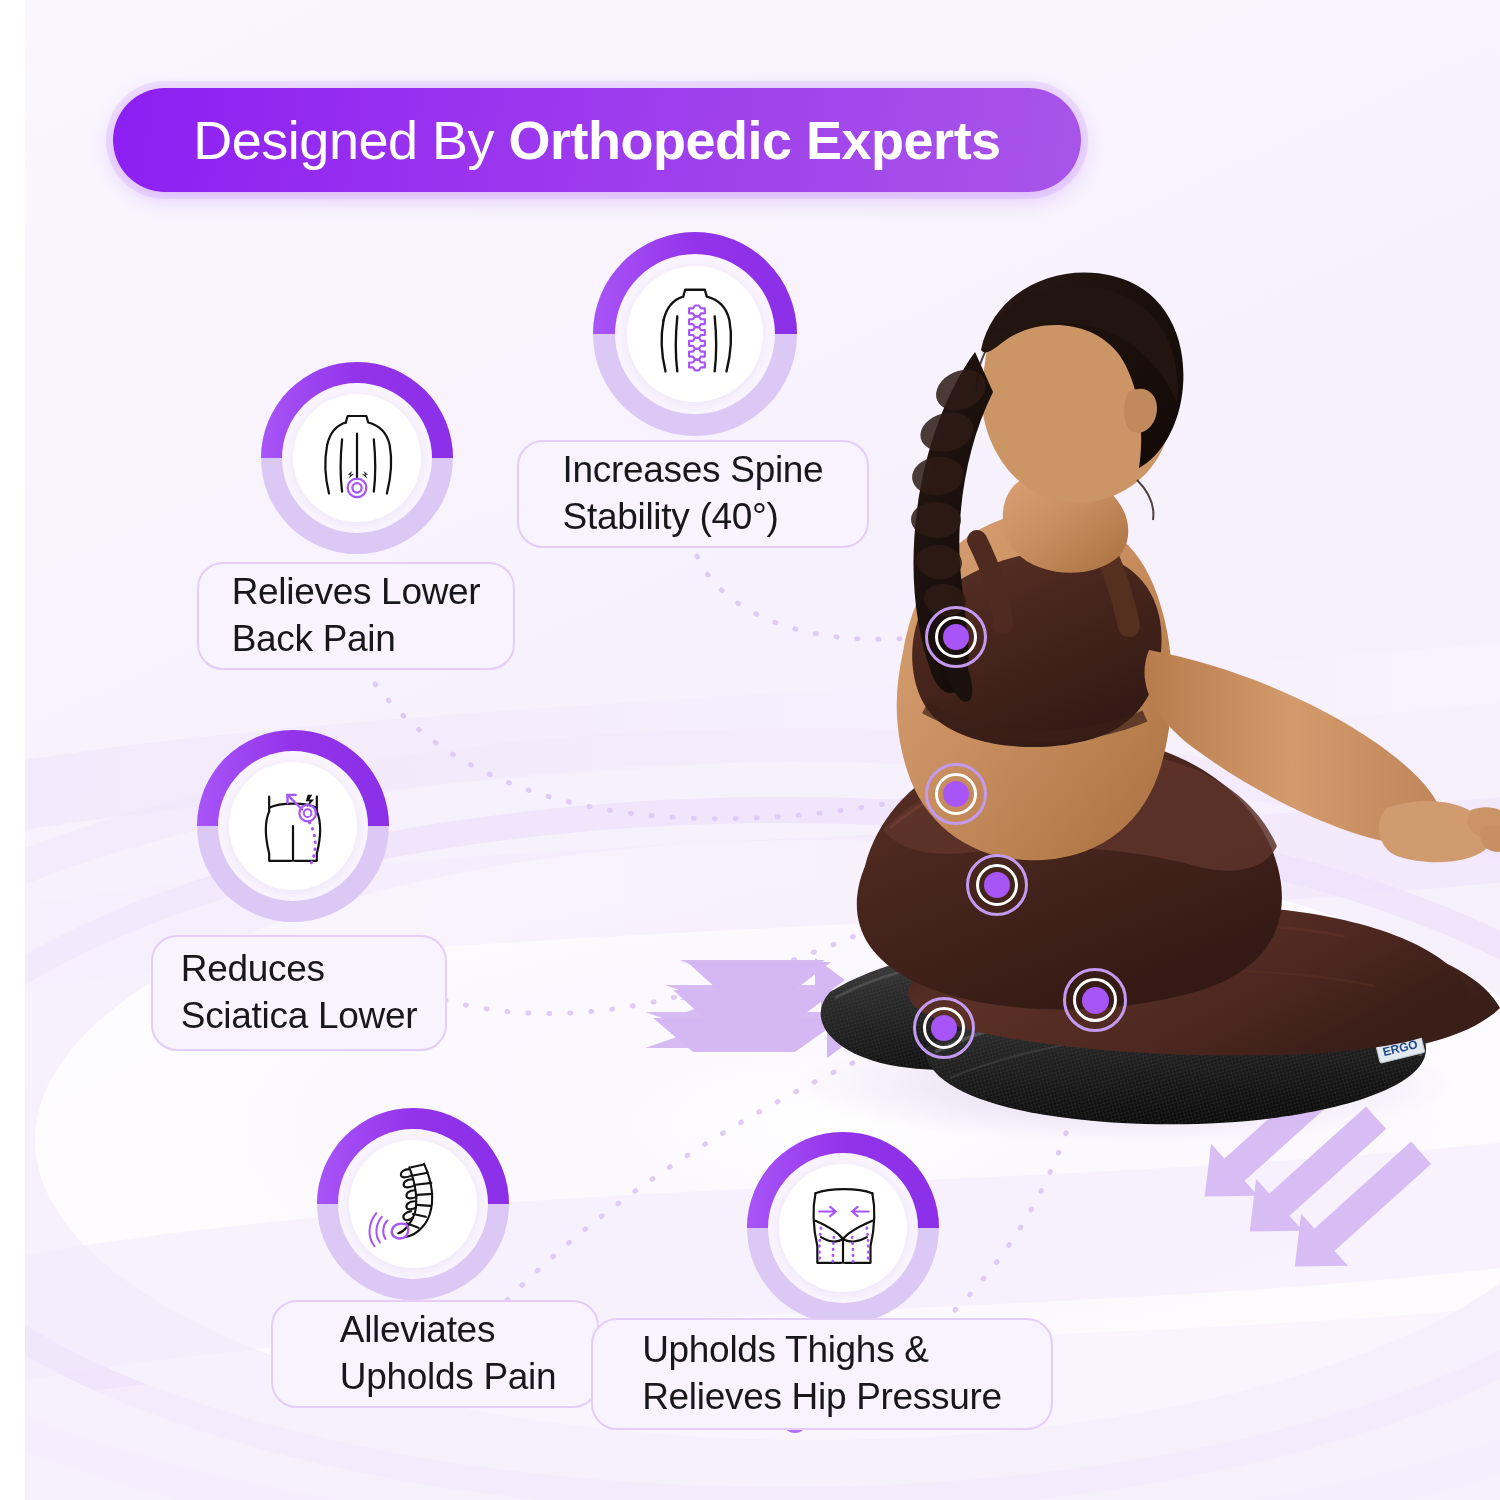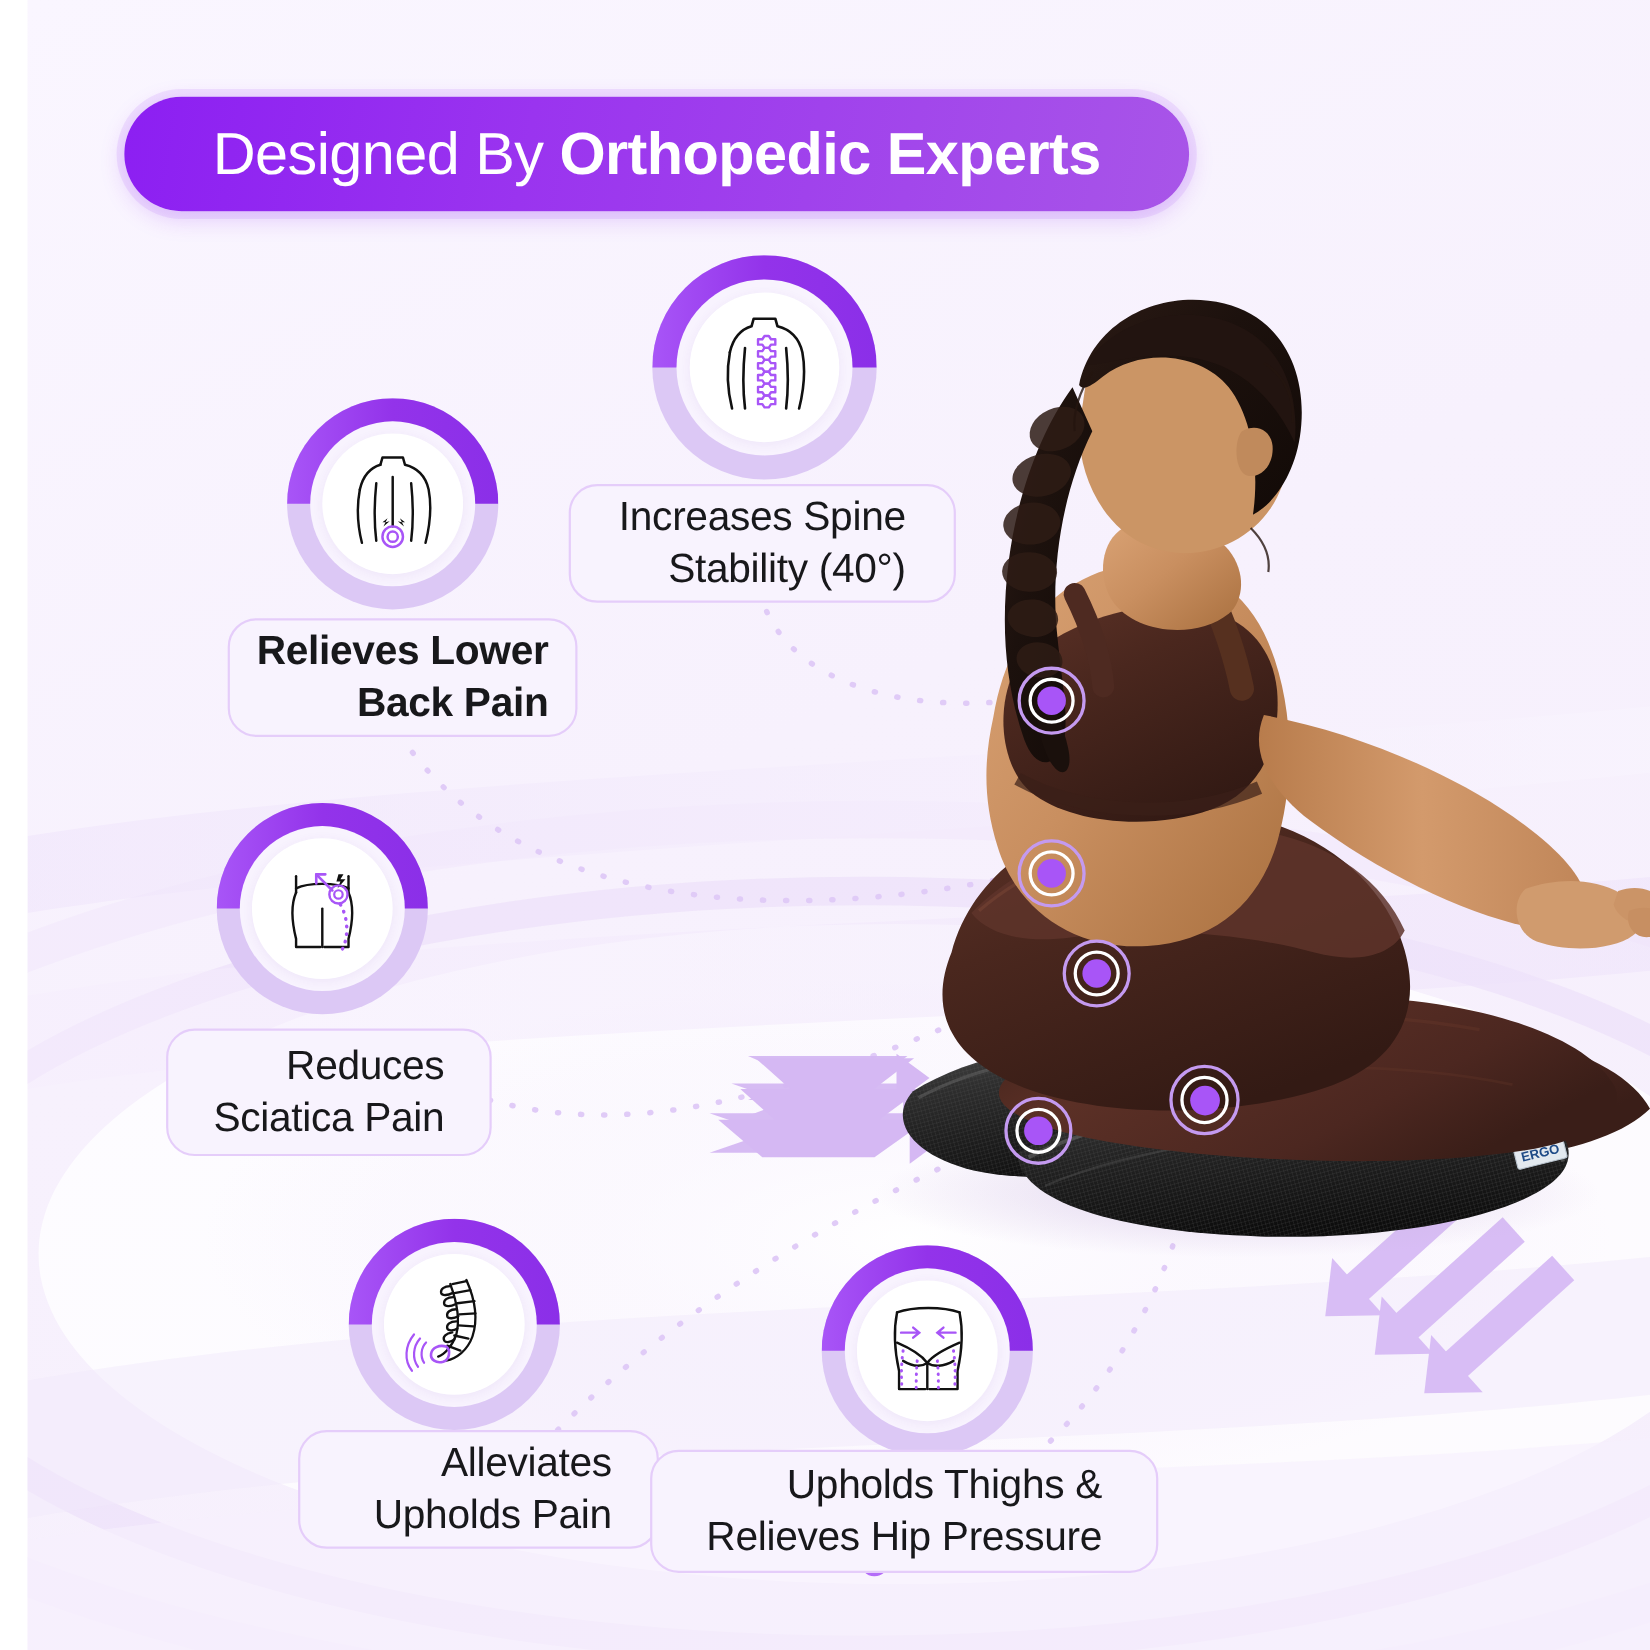--- a/index.html
+++ b/index.html
@@ -71,21 +71,21 @@
     display: flex; align-items: center; justify-content: center;
   }
 
   
   .pill {
     position: absolute;
     background: #f8f3fe;
     border: 2px solid #e5cdfa;
     border-radius: 26px;
     display: flex; align-items: center; justify-content: center;
-    text-align: right;
+    text-align: left;
     color: #18181b;
     font-size: 37px;
     font-weight: 400;
     line-height: 1.26;
     letter-spacing: -0.3px;
     padding: 12px 22px;
   }
 
   
   .marker {
@@ -424,21 +424,21 @@
         <g fill="#111111">
           <path d="M50,78 l5,-4 l-2,4 l4,-1 l-6,5 l2,-4 z"></path>
           <path d="M72,78 l-5,-4 l2,4 l-4,-1 l6,5 l-2,-4 z"></path>
         </g>
 
         <circle cx="60" cy="92" r="10" fill="none" stroke="#a855f7" stroke-width="2.4"></circle>
         <circle cx="60" cy="92" r="5" fill="none" stroke="#a855f7" stroke-width="2.4"></circle>
       </svg>
     </div>
   </div>
-  <div class="pill" style="left:182px; top:562px; width:318px; height:108px;font-weight:bold;">
+  <div class="pill" style="left:172px; top:562px; width:318px; height:108px;">
     <span>
       <span>Relieves Lower</span><br>
       <span>Back Pain</span>
     </span>
   </div>
 
   <div class="icon-circle" style="left:172px; top:730px; width:192px; height:192px;">
     <div class="ring-outer"></div>
     <div class="ring-top"></div>
     <div class="ring-hole" style="left:21px;top:21px;right:21px;bottom:21px;"></div>
@@ -463,21 +463,21 @@
         <circle cx="76" cy="46" r="9" fill="none" stroke="#a855f7" stroke-width="2.4"></circle>
         <circle cx="76" cy="46" r="4.2" fill="none" stroke="#a855f7" stroke-width="2.2"></circle>
 
         <path d="M78,56 C86,70 86,88 80,100" fill="none" stroke="#a855f7" stroke-width="3.4" stroke-linecap="round" stroke-dasharray="0.5 7"></path>
       </svg>
     </div>
   </div>
   <div class="pill" style="left:126px; top:935px; width:296px; height:116px;">
     <span>
       <span>Reduces</span><br>
-      <span>Sciatica Pain</span>
+      <span>Sciatica Lower</span>
     </span>
   </div>
 
   <div class="icon-circle" style="left:292px; top:1108px; width:192px; height:192px;">
     <div class="ring-outer"></div>
     <div class="ring-top"></div>
     <div class="ring-hole" style="left:21px;top:21px;right:21px;bottom:21px;"></div>
     <div class="ring-inner-white" style="left:32px;top:32px;right:32px;bottom:32px;"></div>
     <div class="art">
       <svg viewBox="0 0 120 120" width="110" height="110">

